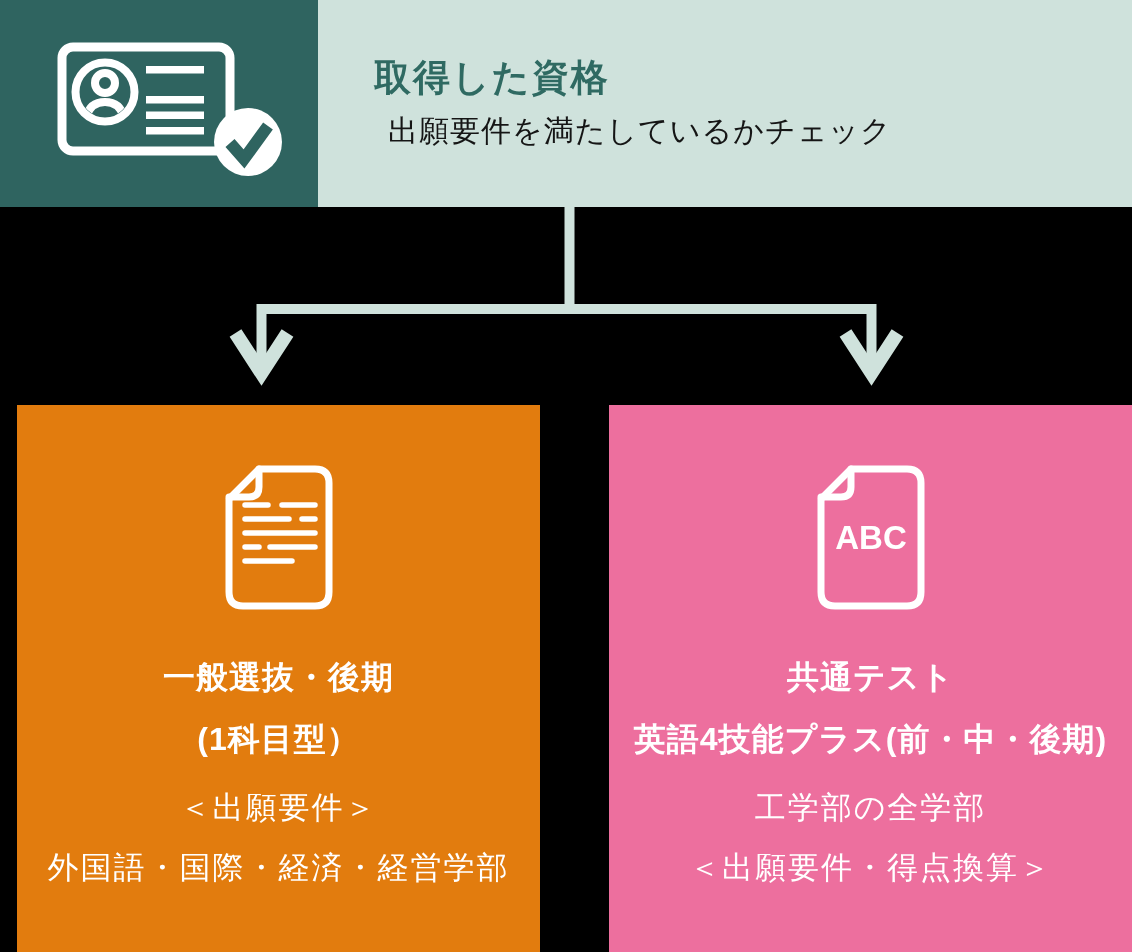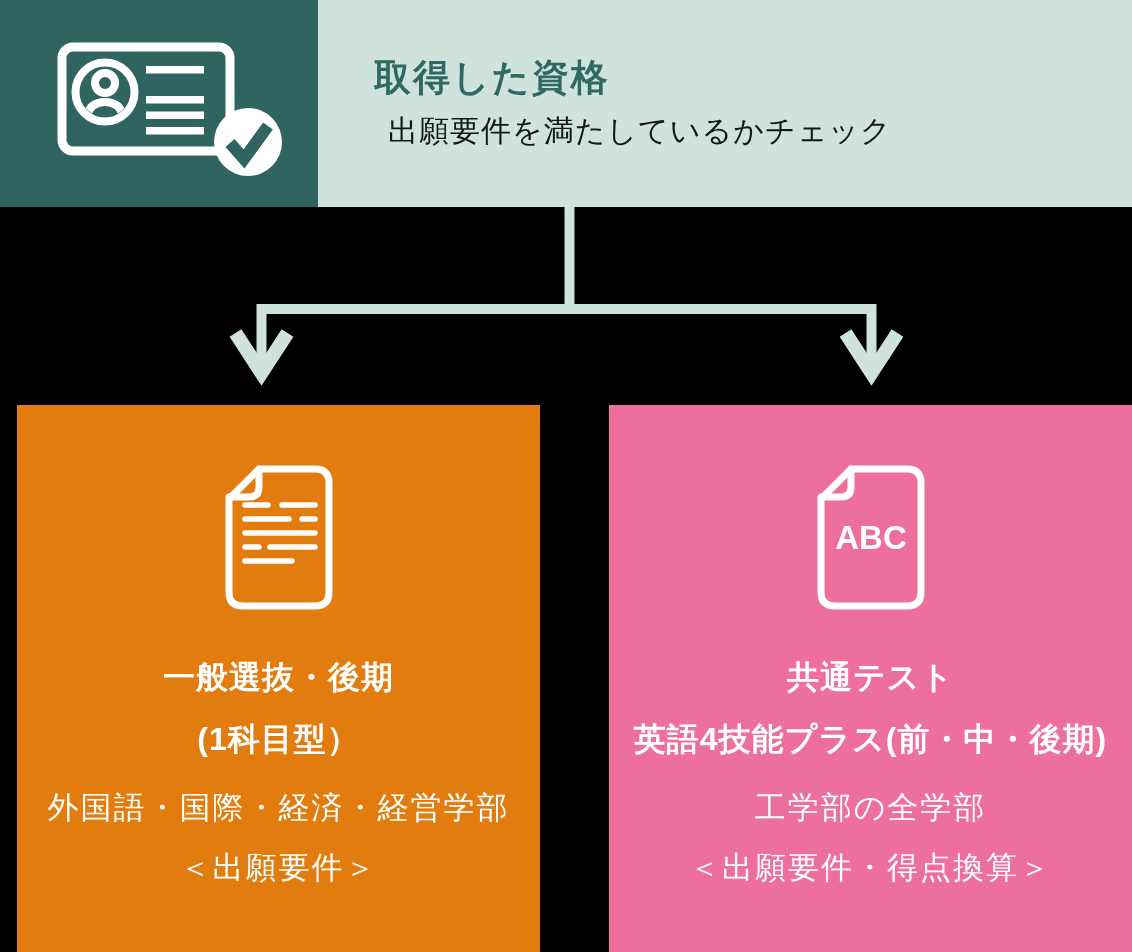--- a/index.html
+++ b/index.html
@@ -91,22 +91,22 @@
         <path class="doc-line" d="M20 68 H90"></path>
         <path class="doc-line" d="M20 82 H34 M45 82 H90"></path>
         <path class="doc-line" d="M20 96 H67"></path>
       </g>
     </svg>
     <div class="branch-title">
       <div>一般選抜・後期</div>
       <div>(1科目型）</div>
     </div>
     <div class="branch-body">
+      <div>＜出願要件＞</div>
       <div>外国語・国際・経済・経営学部</div>
-      <div>＜出願要件＞</div>
     </div>
   </div>
 
   <div class="branch-card right">
     <svg class="doc-icon" width="108" height="145" viewBox="0 0 108 145">
       <path class="doc-stroke" d="M34 4 H90 Q104 4 104 18 V127 Q104 141 90 141 H18 Q4 141 4 127 V34 Z"></path>
       <path class="doc-stroke" d="M34 4 V22 Q34 32 24 32 H4"></path>
       <text x="54" y="84" text-anchor="middle" font-size="33" font-weight="bold" fill="#fff" font-family="&quot;Liberation Sans&quot;,&quot;DejaVu Sans&quot;,sans-serif">ABC</text>
     </svg>
     <div class="branch-title">

